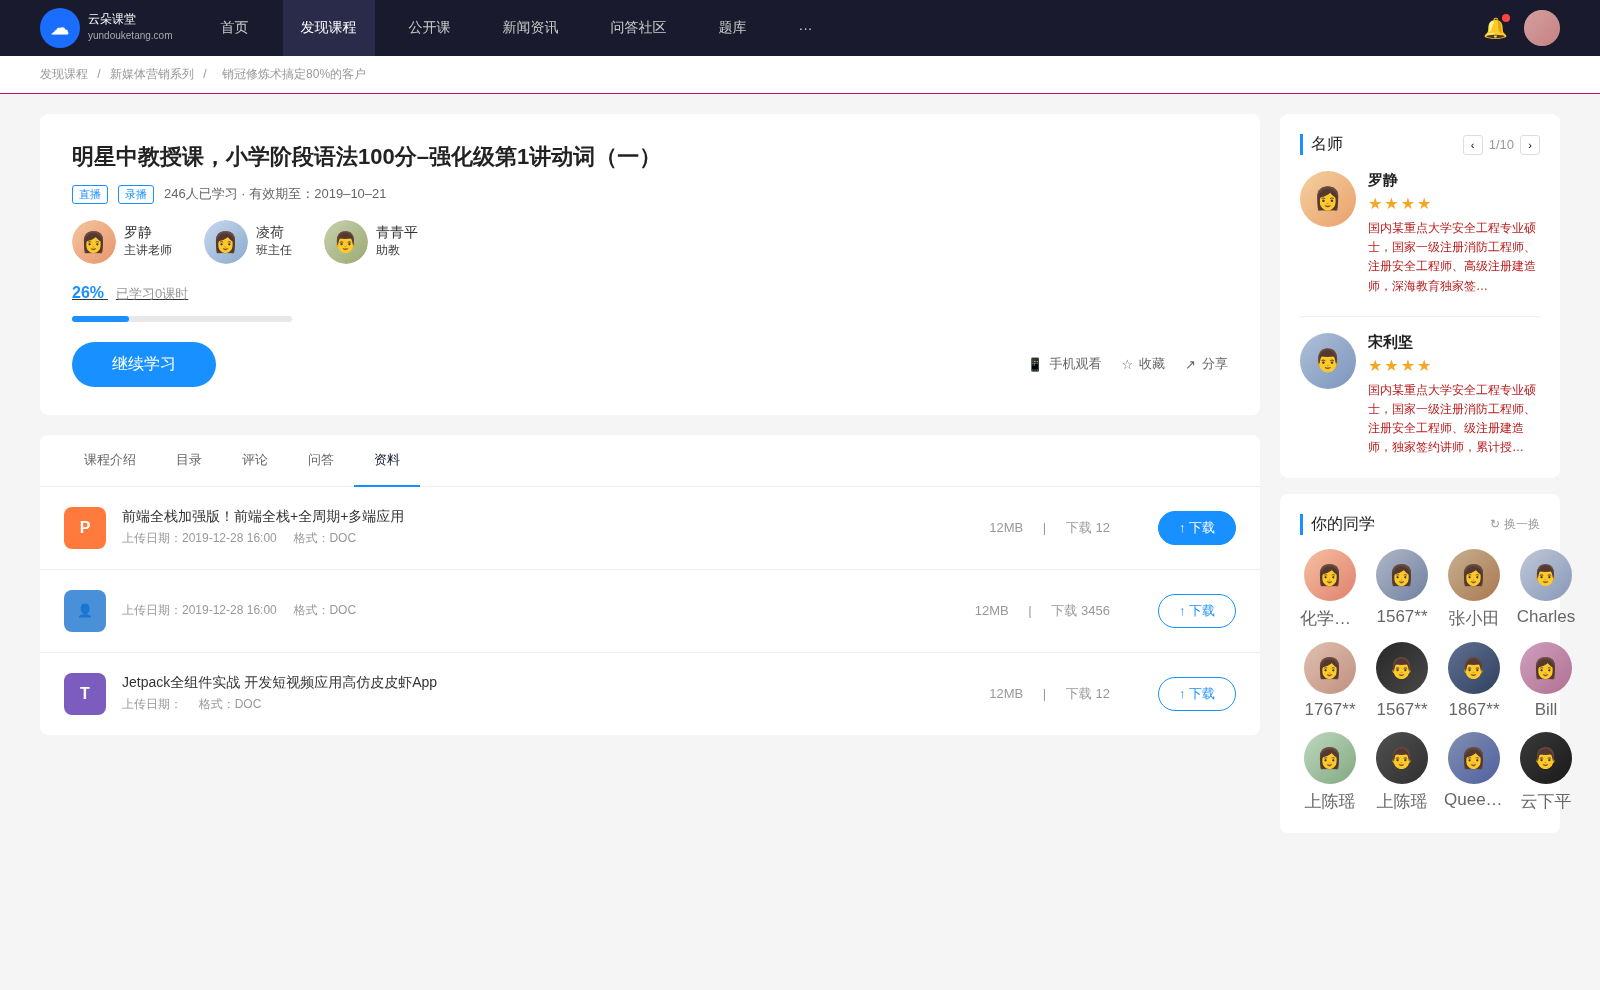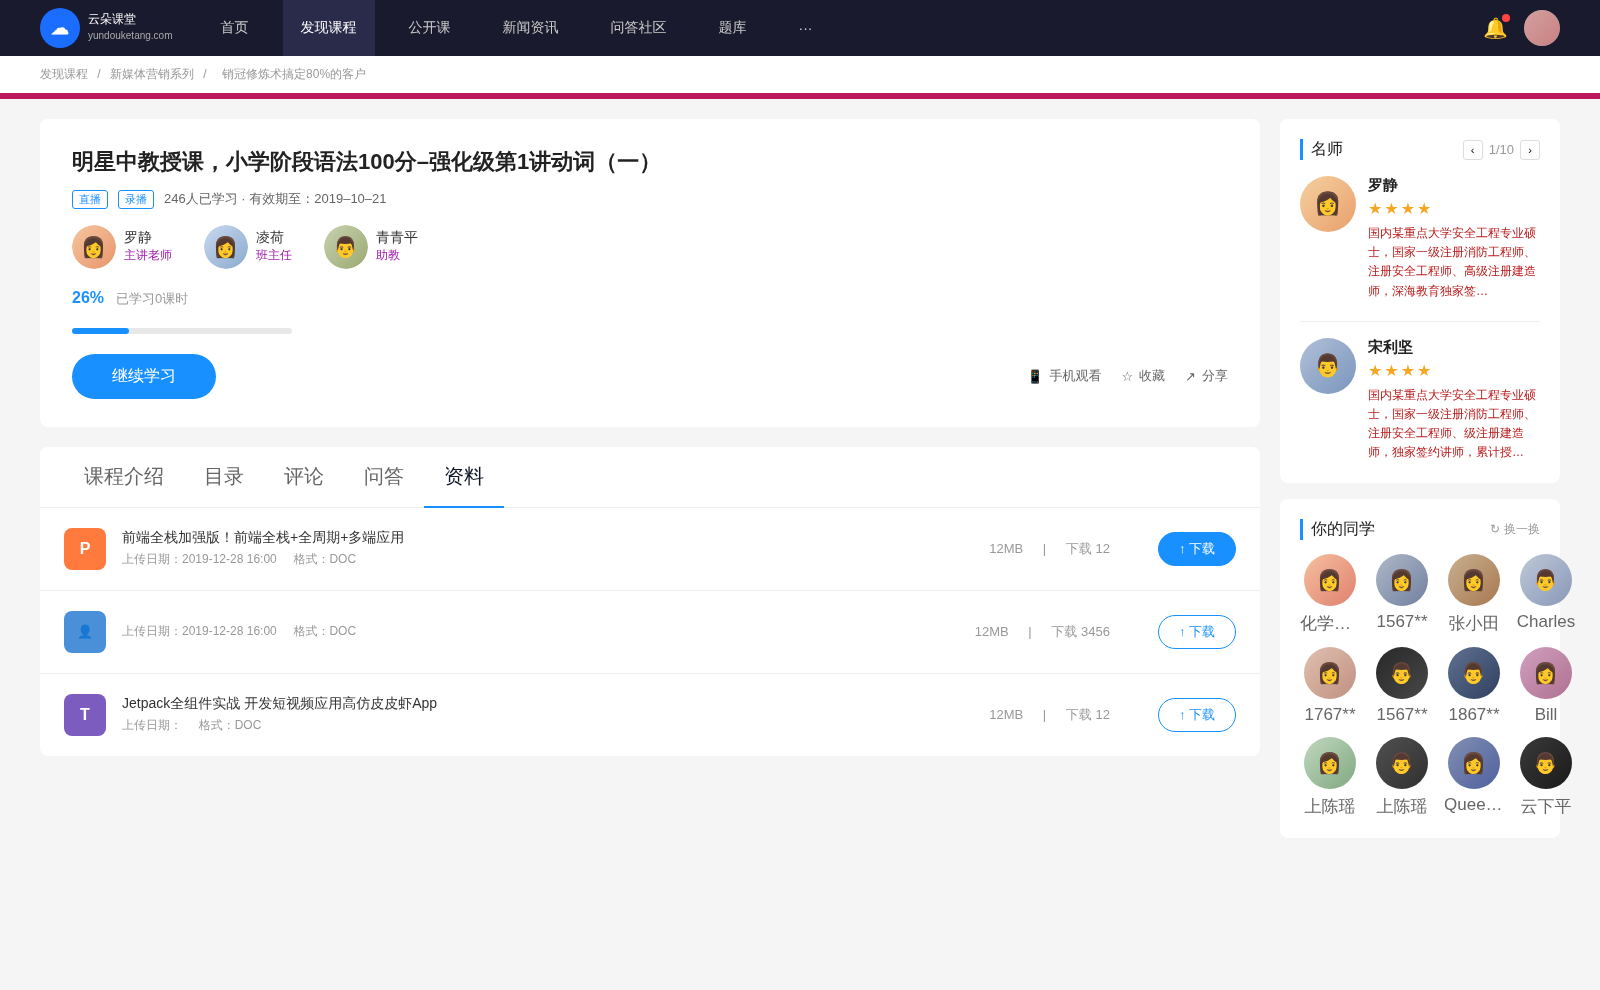--- a/index.html
+++ b/index.html
@@ -13,21 +13,21 @@
     .nav-items { display: flex; gap: 16px; flex: 1; }
     .nav-item { color: #ccc; padding: 0 18px; height: 56px; display: flex; align-items: center; font-size: 14px; cursor: pointer; white-space: nowrap; }
     .nav-item.active { background: #2a2a4a; color: white; }
     .nav-right { display: flex; align-items: center; gap: 16px; margin-left: auto; }
     .bell-icon { color: #ccc; font-size: 20px; cursor: pointer; position: relative; }
     .bell-badge { width: 8px; height: 8px; background: #ff4444; border-radius: 50%; position: absolute; top: -2px; right: -2px; }
     .avatar { width: 36px; height: 36px; border-radius: 50%; background: #888; overflow: hidden; cursor: pointer; }
     .avatar-img { width: 100%; height: 100%; background: linear-gradient(135deg, #d4a0a0, #c88080); border-radius: 50%; }
 
     
-    .breadcrumb { background: white; padding: 10px 40px; font-size: 12px; color: #999; border-bottom: 6px solid #be185d; }
+    .breadcrumb { background: white; padding: 10px 40px; font-size: 12px; color: #999; border-bottom: 1px solid #be185d; }
     .breadcrumb a { color: #999; text-decoration: none; }
     .breadcrumb span { margin: 0 6px; }
 
     
     .main-container { display: flex; gap: 20px; padding: 20px 40px; max-width: 1600px; }
 
     
     .left-content { flex: 1; min-width: 0; }
 
     
@@ -39,36 +39,36 @@
     .badge.record { background: transparent; }
     .teachers { display: flex; gap: 32px; margin-bottom: 20px; align-items: center; }
     .teacher-item { display: flex; align-items: center; gap: 8px; }
     .teacher-avatar { width: 44px; height: 44px; border-radius: 50%; overflow: hidden; }
     .teacher-avatar-img { width: 100%; height: 100%; border-radius: 50%; }
     .ta1 { background: linear-gradient(135deg, #f5c6a0, #e8956c); }
     .ta2 { background: linear-gradient(135deg, #c8d8f0, #8aabcc); }
     .ta3 { background: linear-gradient(135deg, #c8d0b0, #9aaa70); }
     .teacher-info { display: flex; flex-direction: column; }
     .teacher-name { font-size: 14px; color: #333; font-weight: 500; }
-    .teacher-role { font-size: 12px; color: #a21caf; }
+    .teacher-role { font-size: 12px; color: #404040; }
     .progress-section { margin-bottom: 20px; }
-    .progress-label { font-size: 14px; margin-bottom: 20px; }
+    .progress-label { font-size: 14px; margin-bottom: 13px; text-decoration: underline; }
     .progress-pct { color: #1890ff; font-size: 16px; font-weight: bold; }
     .progress-text { color: #999; font-size: 13px; margin-left: 8px; }
     .progress-bar-bg { width: 220px; height: 6px; background: #e8e8e8; border-radius: 3px; margin-top: 6px; }
     .progress-bar-fill { height: 100%; background: #1890ff; border-radius: 3px; width: 26%; }
     .course-actions { display: flex; align-items: center; gap: 16px; }
     .btn-continue { background: #1890ff; color: white; border: none; border-radius: 24px; padding: 12px 40px; font-size: 16px; cursor: pointer; font-weight: 500; }
     .action-btns { margin-left: auto; display: flex; gap: 20px; }
     .action-btn { display: flex; align-items: center; gap: 6px; color: #666; font-size: 13px; cursor: pointer; background: none; border: none; }
 
     
     .tabs-section { background: white; border-radius: 8px; }
     .tabs-header { display: flex; border-bottom: 1px solid #eee; padding: 0 24px; }
-    .tab { padding: 16px 20px; font-size: 20px; color: #666; cursor: pointer; border-bottom: 2px solid transparent; margin-bottom: -1px; }
+    .tab { padding: 16px 20px; font-size: 13px; color: #666; cursor: pointer; border-bottom: 2px solid transparent; margin-bottom: -1px; }
     .tab.active { color: #0f172a; border-bottom-color: #1890ff; font-weight: 500; }
     .tabs-content { padding: 0; }
 
     
     .resource-item { display: flex; align-items: center; padding: 20px 24px; border-bottom: 1px solid #f0f0f0; gap: 16px; }
     .resource-item:last-child { border-bottom: none; }
     .resource-icon { width: 42px; height: 42px; border-radius: 8px; display: flex; align-items: center; justify-content: center; color: white; font-size: 16px; font-weight: bold; flex-shrink: 0; }
     .ri-p { background: #ff7a3c; }
     .ri-u { background: #4a90d9; }
     .ri-t { background: #7c5cbf; }

